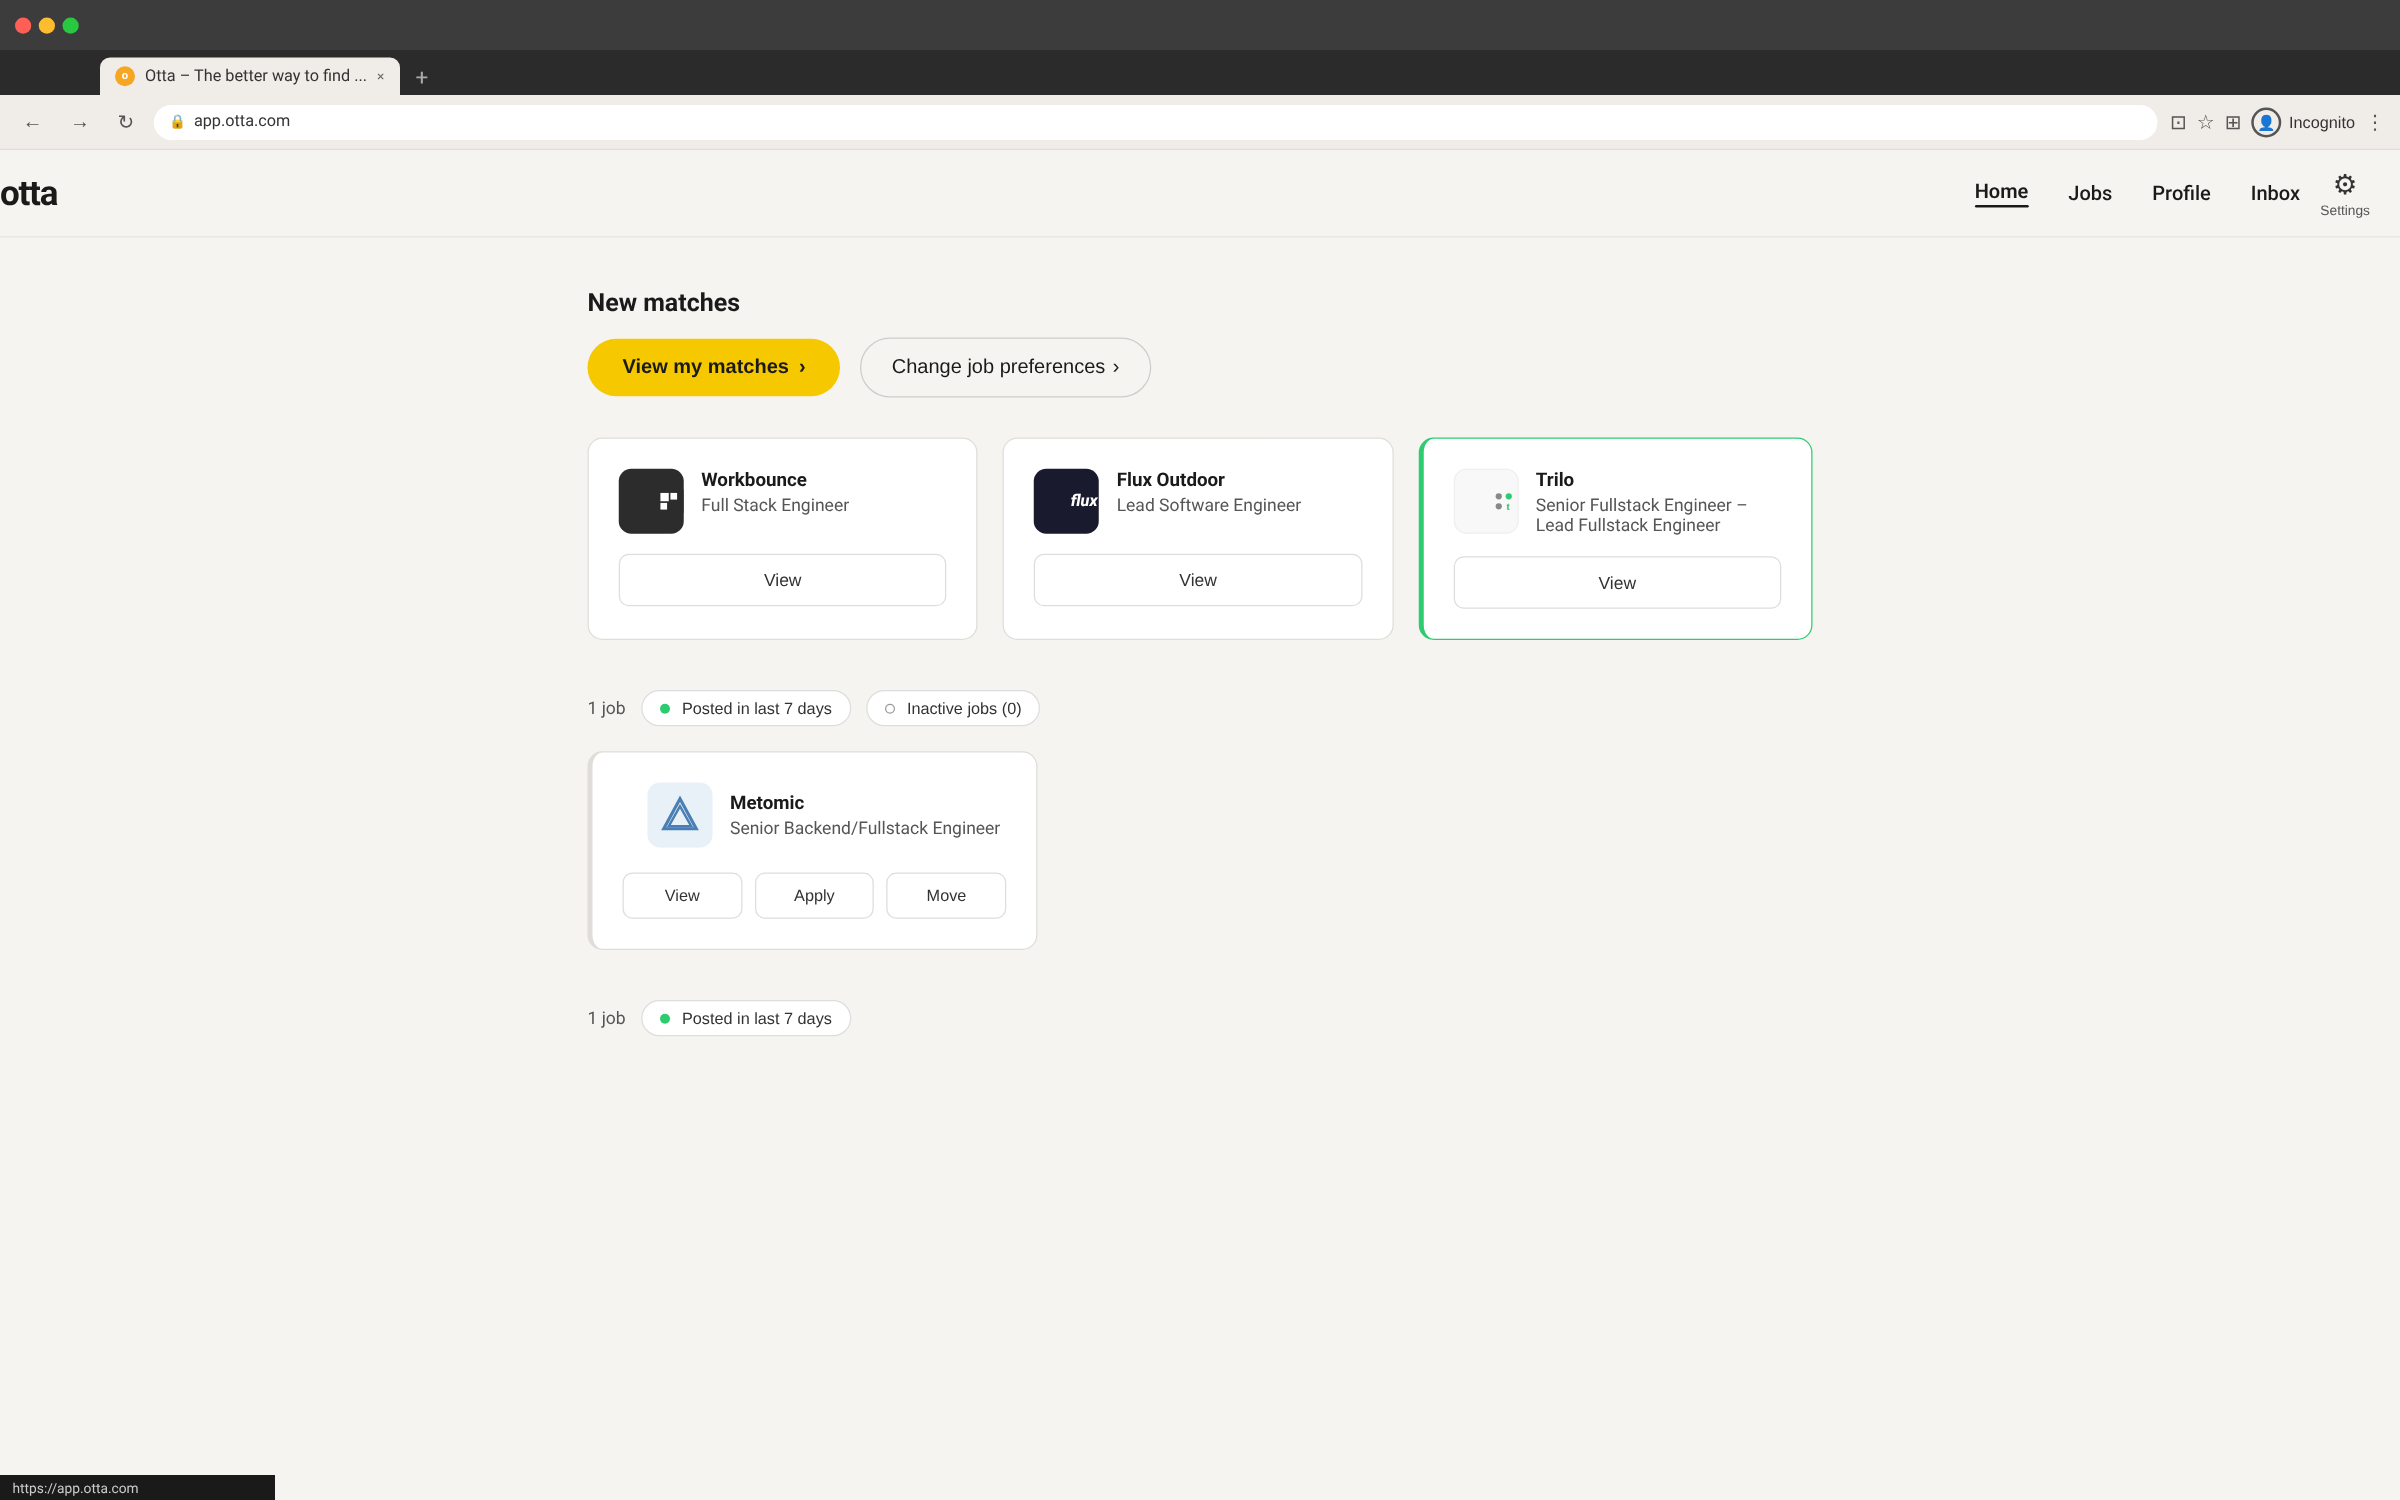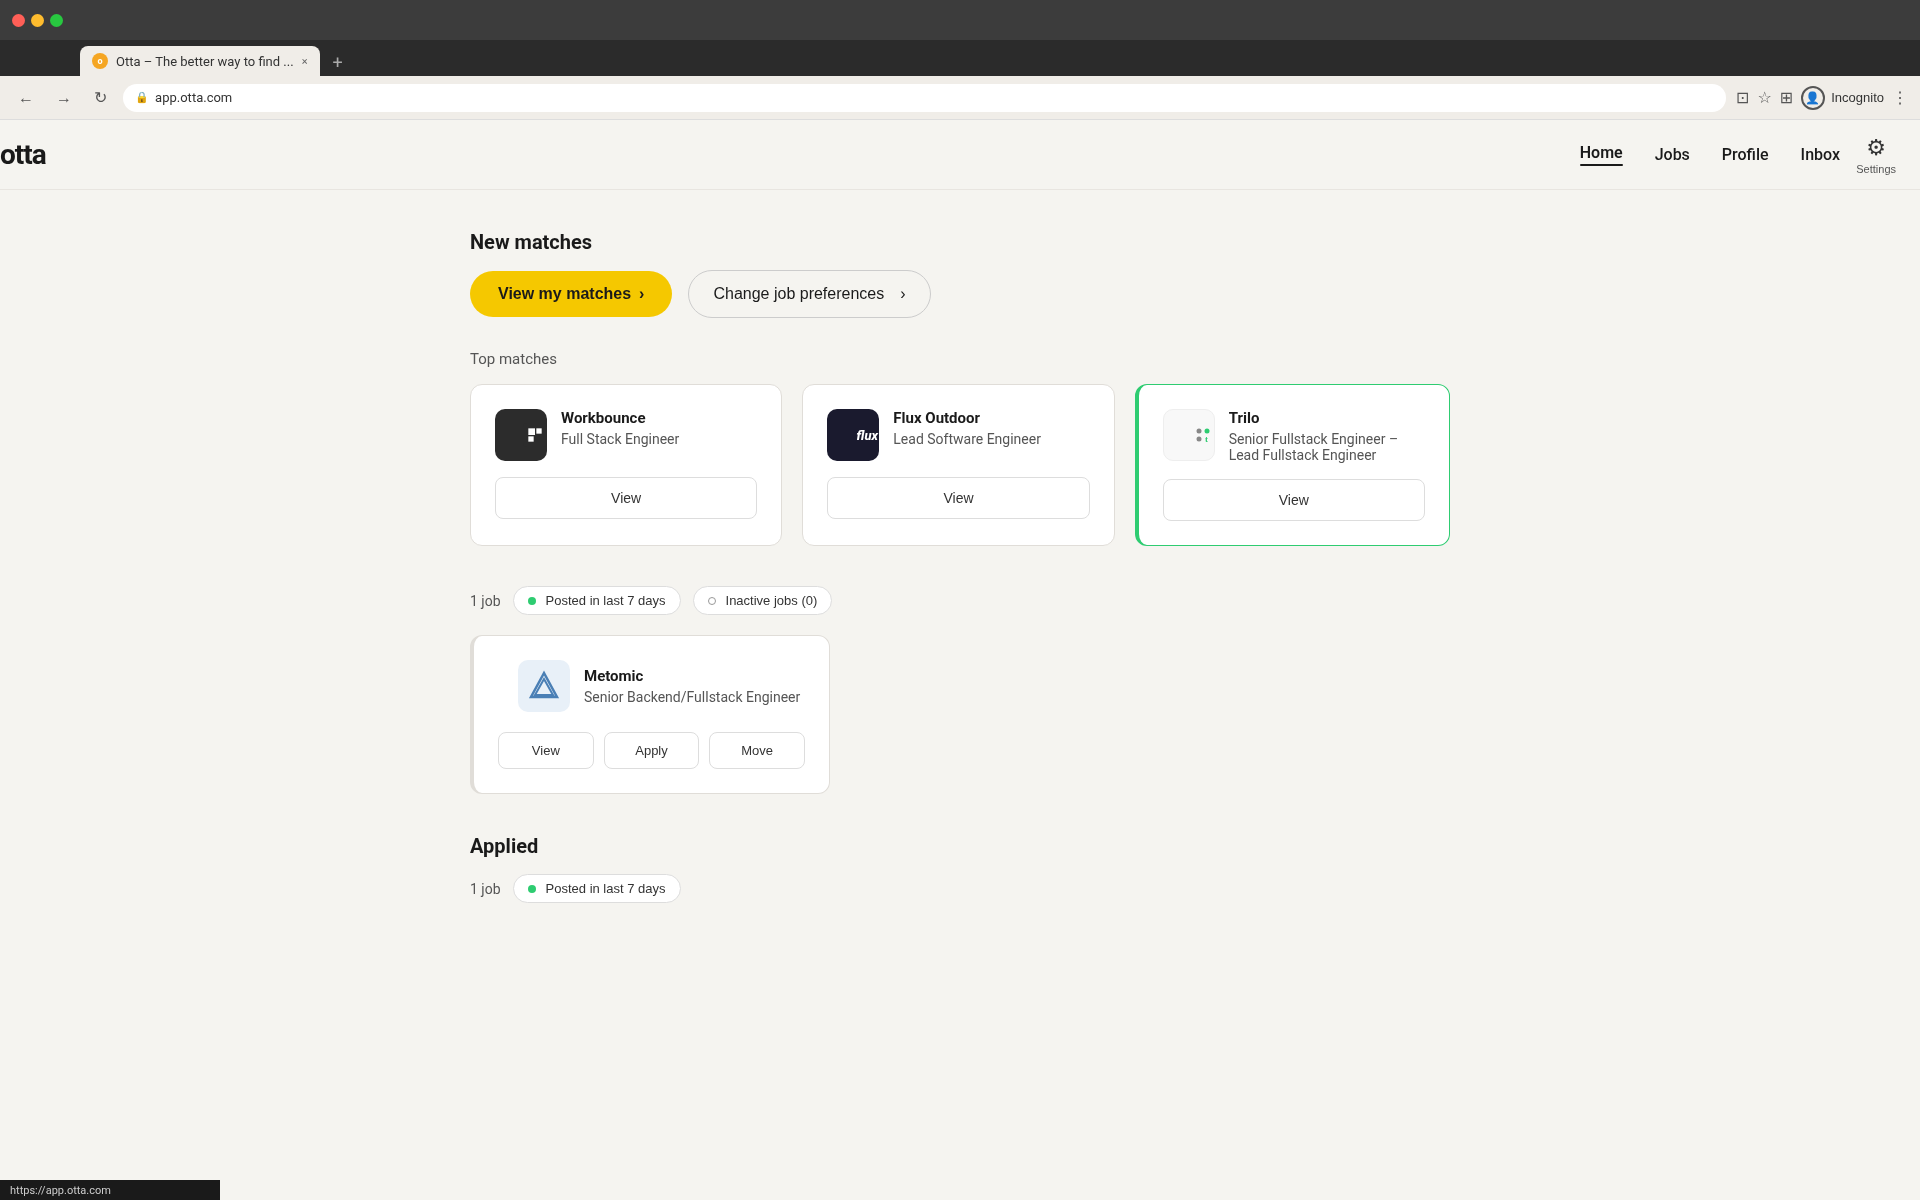--- a/index.html
+++ b/index.html
@@ -178,21 +178,21 @@
       background: transparent;
       border: 1.5px solid #ccc;
       border-radius: 24px;
       padding: 14px 24px;
       font-size: 16px;
       font-weight: 500;
       color: #1a1a1a;
       cursor: pointer;
       display: flex;
       align-items: center;
-      gap: 16px;
+      gap: 6px;
     }
 
     .top-matches-label {
       font-size: 15px;
       color: #555;
       margin-bottom: 16px;
     }
 
     .cards-row {
       display: flex;
@@ -436,21 +436,20 @@
     <button class="btn-primary">
       <span>View my matches</span>
       <span>›</span>
     </button>
     <button class="btn-secondary">
       <span>Change job preferences</span>
       <span>›</span>
     </button>
   </div>
 
-  <p class="top-matches-label">Top matches</p>
 
   <div class="cards-row">
 
     <div class="job-card">
       <div class="job-card-header">
         <div class="company-logo logo-workbounce">
           <svg width="36" height="36" viewBox="0 0 36 36">
             <rect width="36" height="36" rx="6" fill="#2c2c2c"></rect>
             <rect x="8" y="8" width="10" height="10" fill="white"></rect>
             <rect x="20" y="8" width="8" height="8" fill="white"></rect>
@@ -525,21 +524,20 @@
       </div>
       <div class="saved-actions">
         <button class="saved-action-btn">View</button>
         <button class="saved-action-btn">Apply</button>
         <button class="saved-action-btn">Move</button>
       </div>
     </div>
   </div>
 
   <div class="applied-section">
-    <h2 class="section-title">Applied</h2>
     <div class="applied-filter-row filter-row">
       <span class="job-count">1 job</span>
       <button class="filter-pill">
         <span class="dot"></span>
         <span>Posted in last 7 days</span>
       </button>
     </div>
   </div>
 </div>
 

